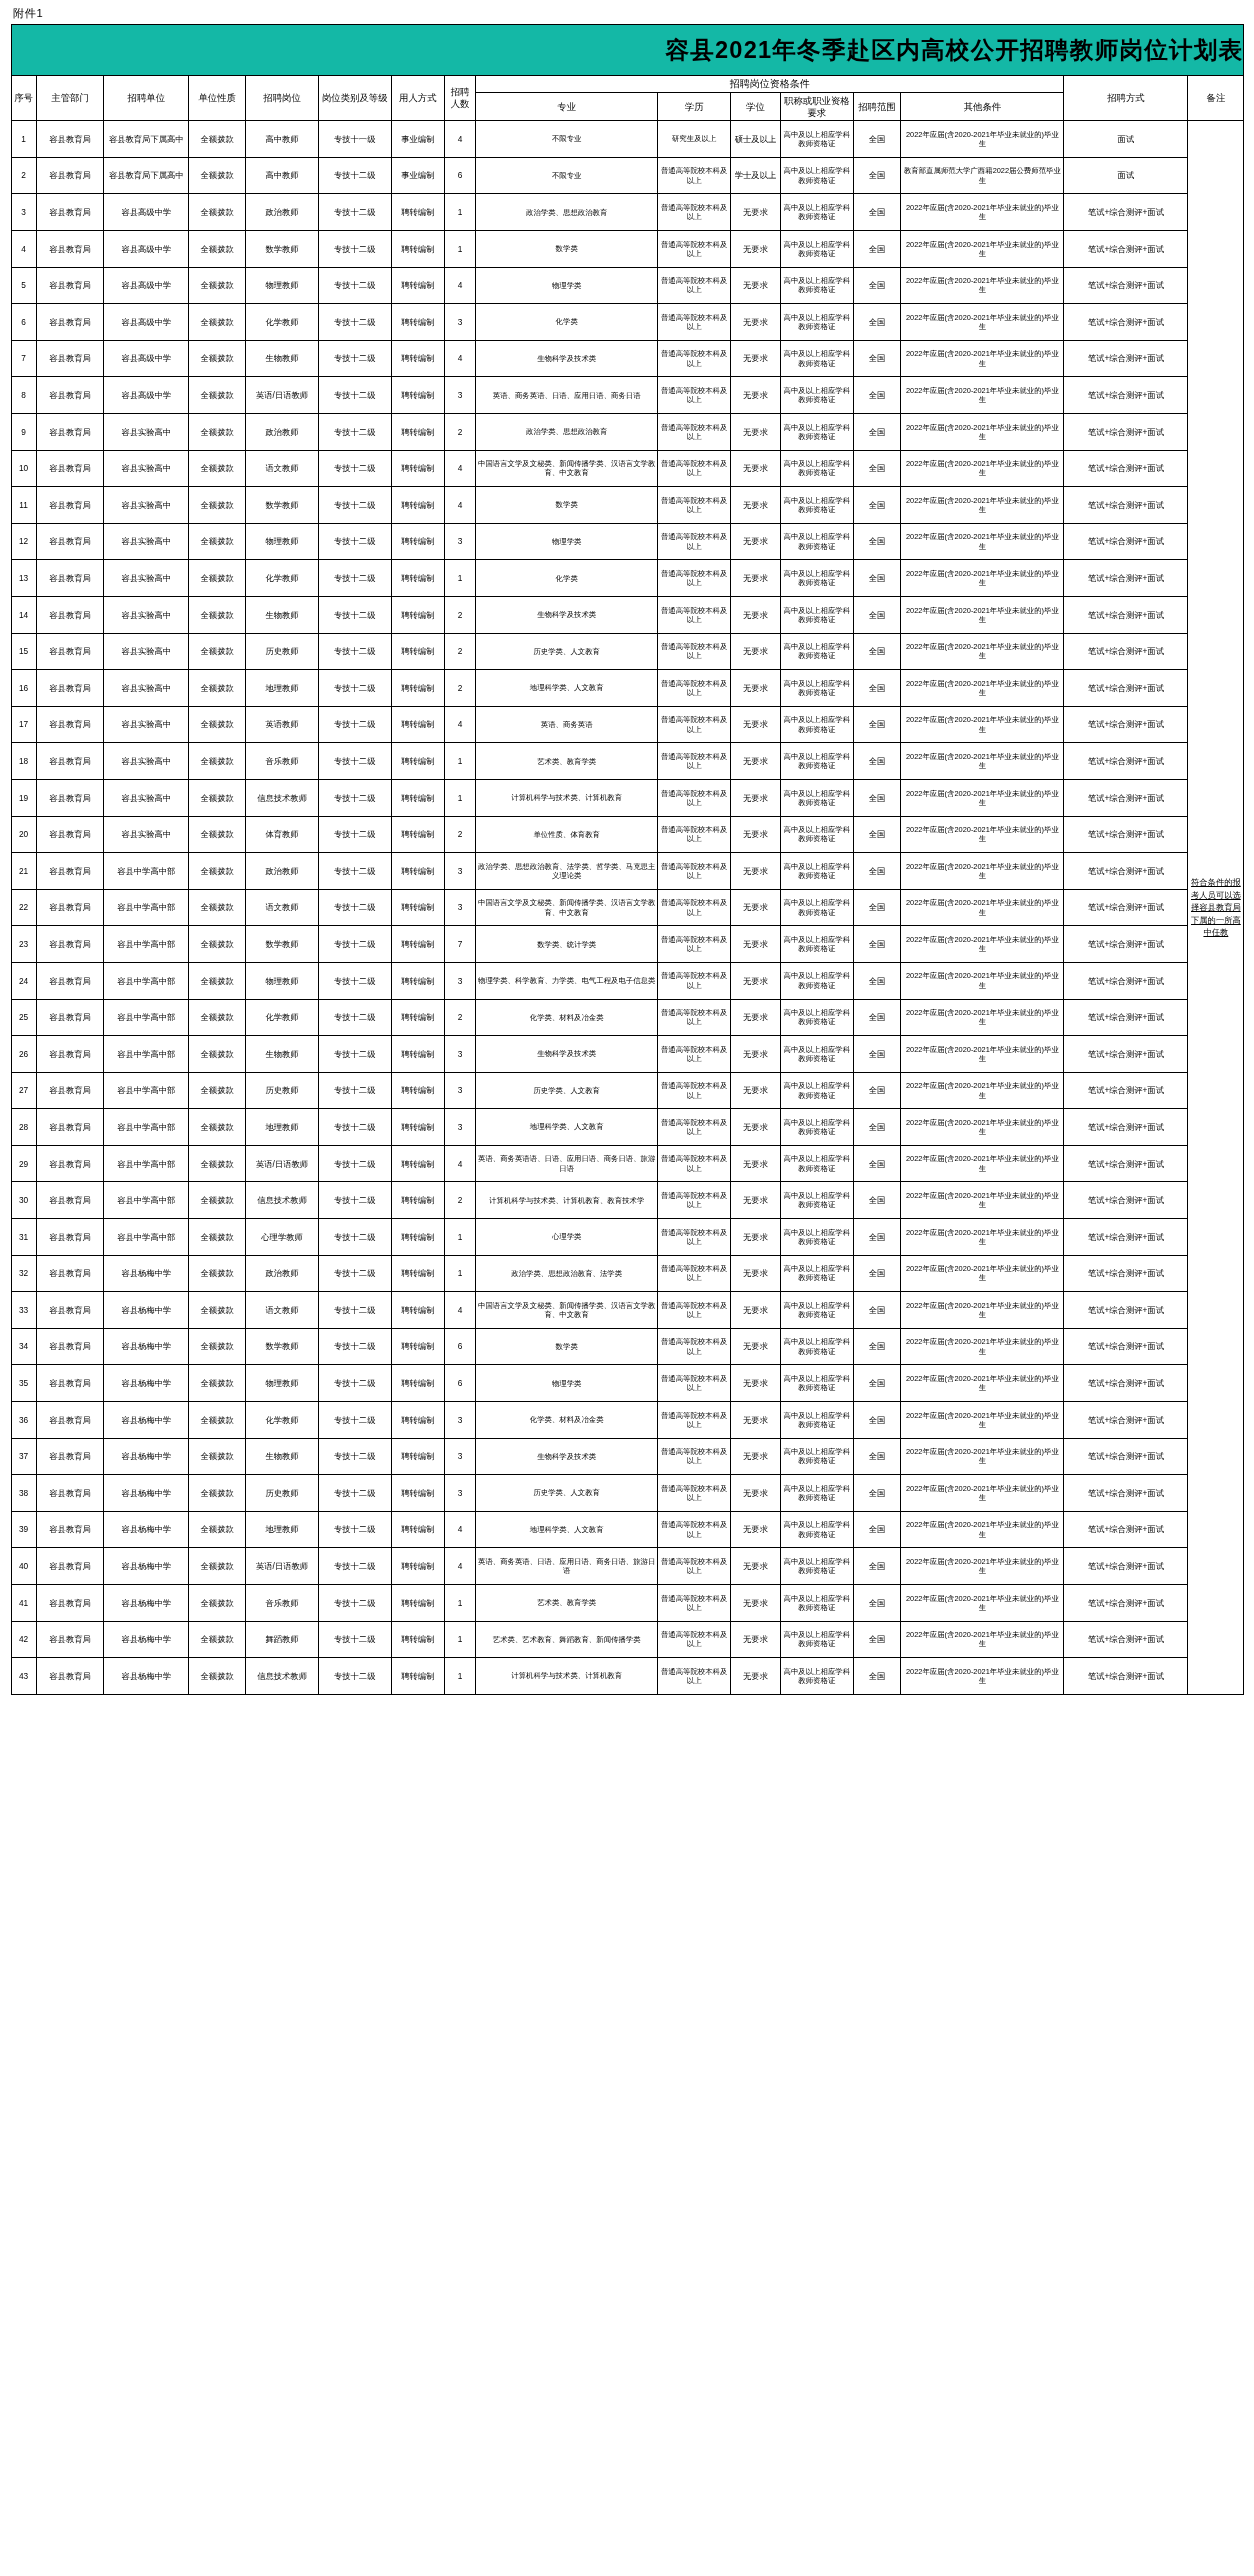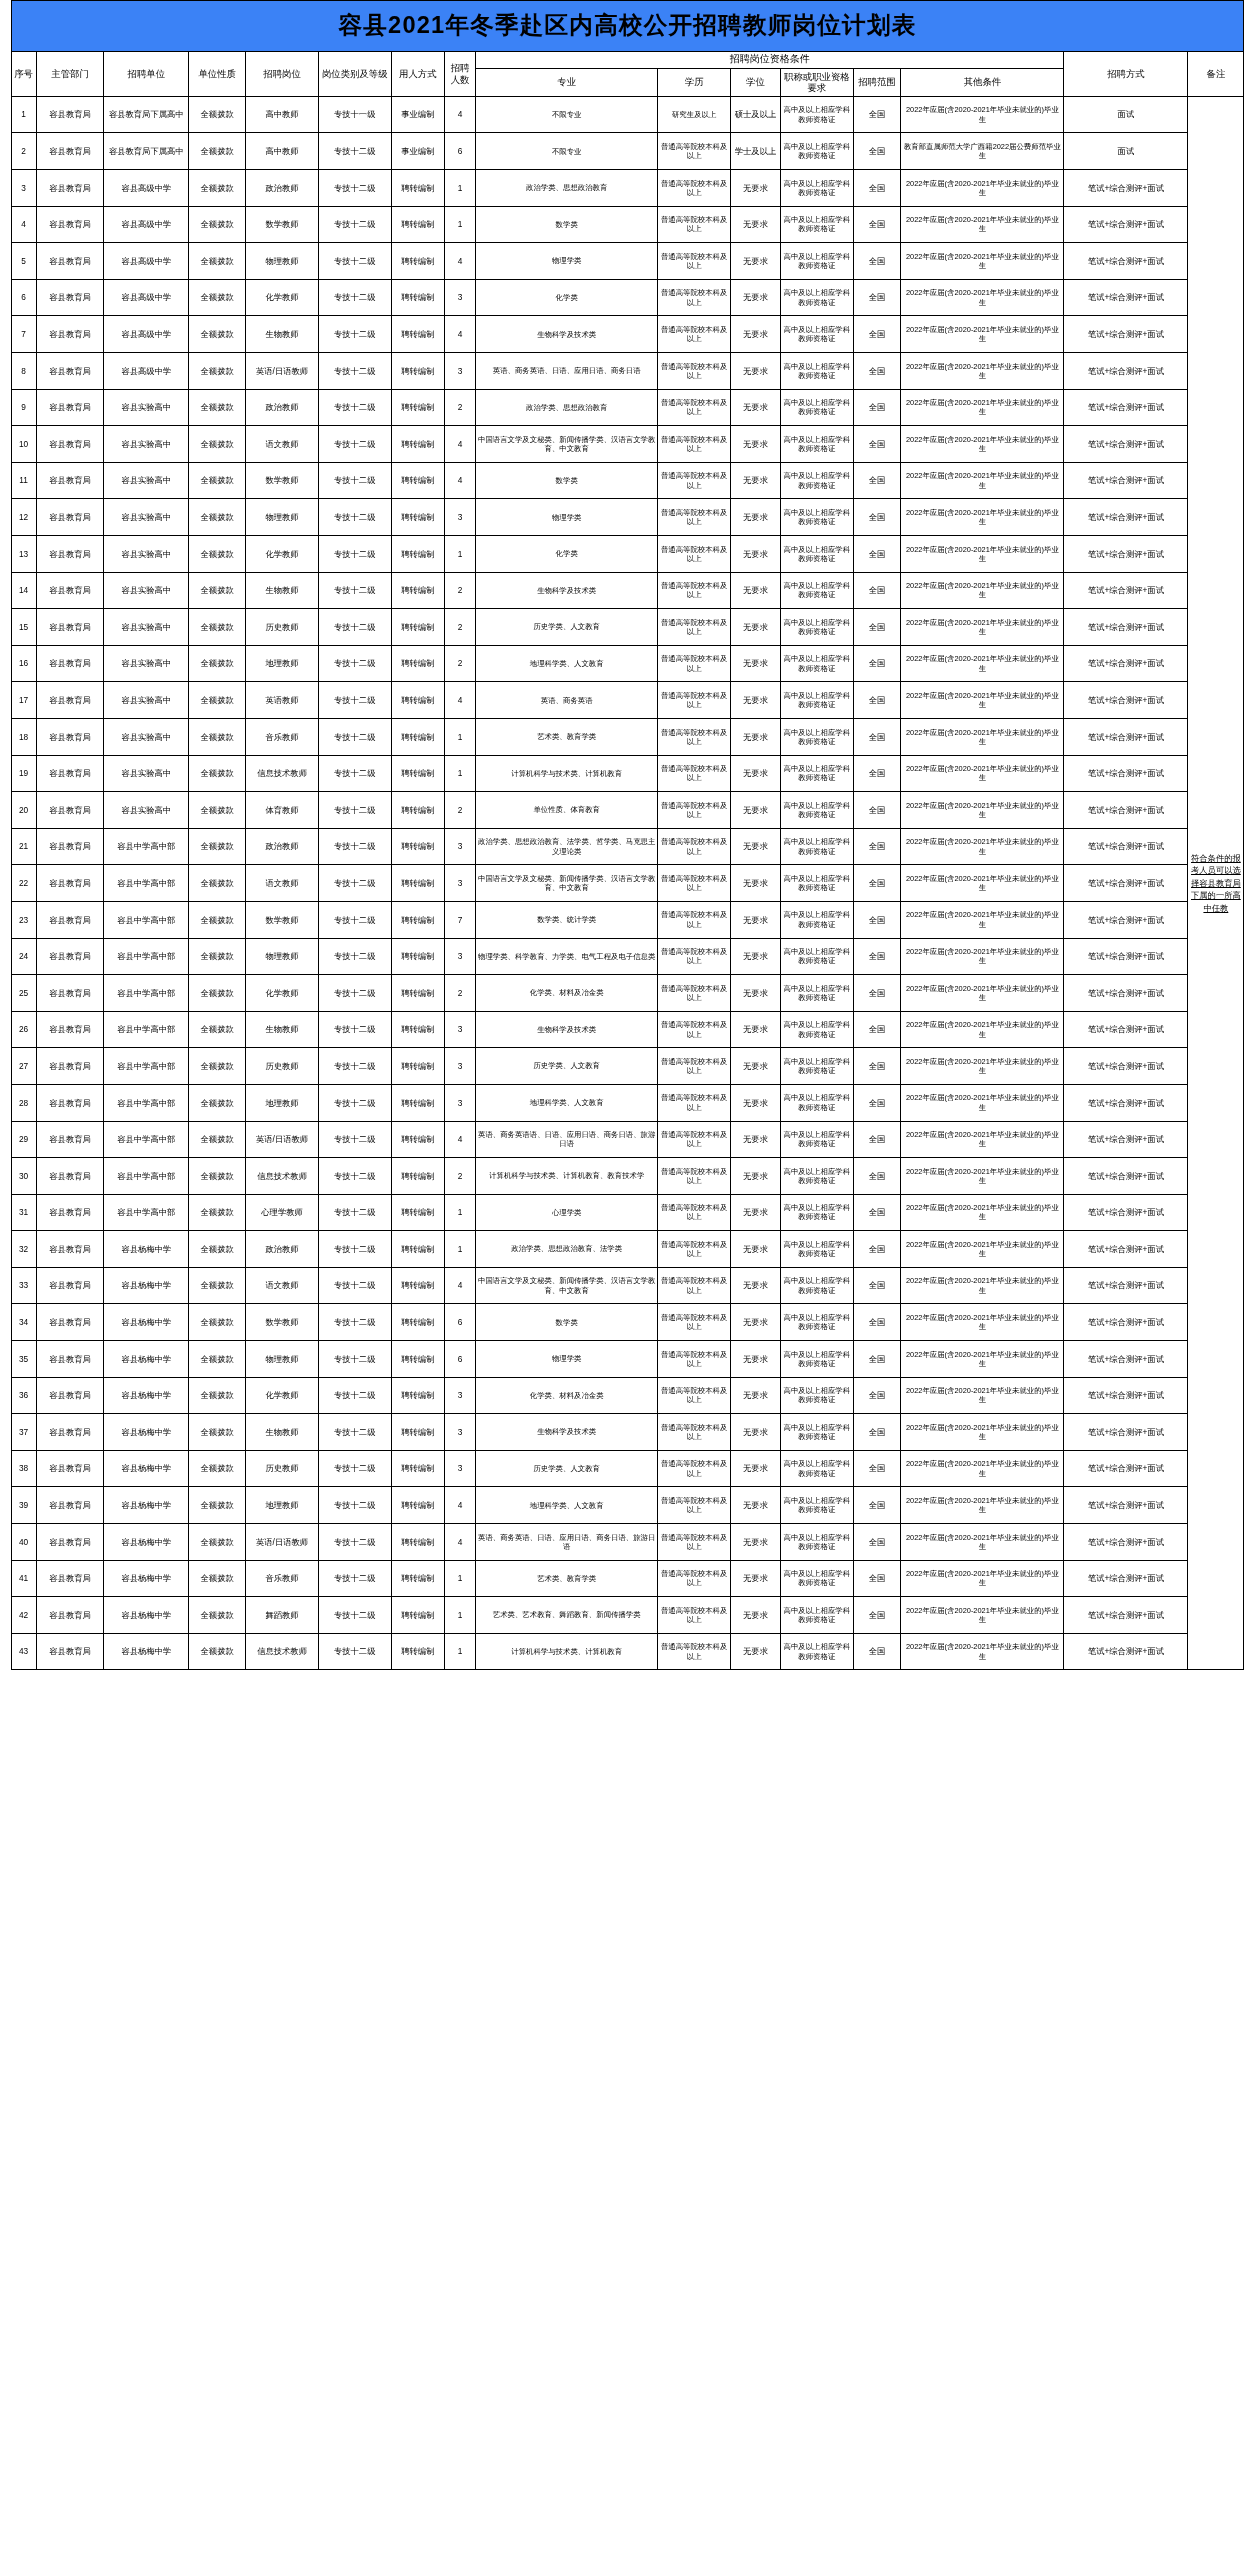--- a/index.html
+++ b/index.html
@@ -1,19 +1,19 @@
 <!DOCTYPE html>
 <html style="font-size:9.4px"><head>
 <meta charset="utf-8">
 <style>
   html,body{margin:0;padding:0;background:#ffffff;}
   body{font-family:"Liberation Sans","DejaVu Sans",sans-serif;color:#000;}
   .page{width:1255px;box-sizing:border-box;padding:0 10.6px 17.7px 10.6px;}
   .attach{font-size:11.2px;padding:5.9px 0 3.5px 2.4px;letter-spacing:0.6px;}
-  .title-bar{background:#3b82f6;text-align:center;padding:8.3px 0 9.4px 0;border:1.2px solid #000;border-bottom:none;}
+  .title-bar{background:#14b8a6;text-align:right;padding:8.3px 0 9.4px 0;border:1.2px solid #000;border-bottom:none;}
   .title-bar .title{font-size:23.6px;font-weight:bold;letter-spacing:1.2px;}
   table{border-collapse:collapse;width:100%;table-layout:fixed;}
   td,th{border:0.6px solid #000;text-align:center;vertical-align:middle;font-size:8.3px;line-height:1.25;padding:1.8px 1.2px;word-break:break-all;}
   thead th{background:#ffffff;font-weight:normal;font-size:9.4px;}
   .hdr-group{font-size:10px;}
   tbody td{height:32px;}
   .c-idx{width:21px;}
   .c-dept{width:57px;}
   .c-unit{width:71px;}
   .c-nature{width:48px;}
@@ -30,20 +30,21 @@
   .c-method{width:104px;}
   .c-remark{width:47px;}
   .tiny{font-size:7.4px;}
   .remark-cell{font-size:8.3px;line-height:1.5;text-decoration:underline;}
 </style>
 </head>
 <body>
 
 <div class="page">
 
+  <div class="attach">附件1</div>
 
   <div class="title-bar">
     <div class="title">容县2021年冬季赴区内高校公开招聘教师岗位计划表</div>
   </div>
 
   <table>
     <colgroup>
       <col class="c-idx">
         <col class="c-dept">
         <col class="c-unit">

